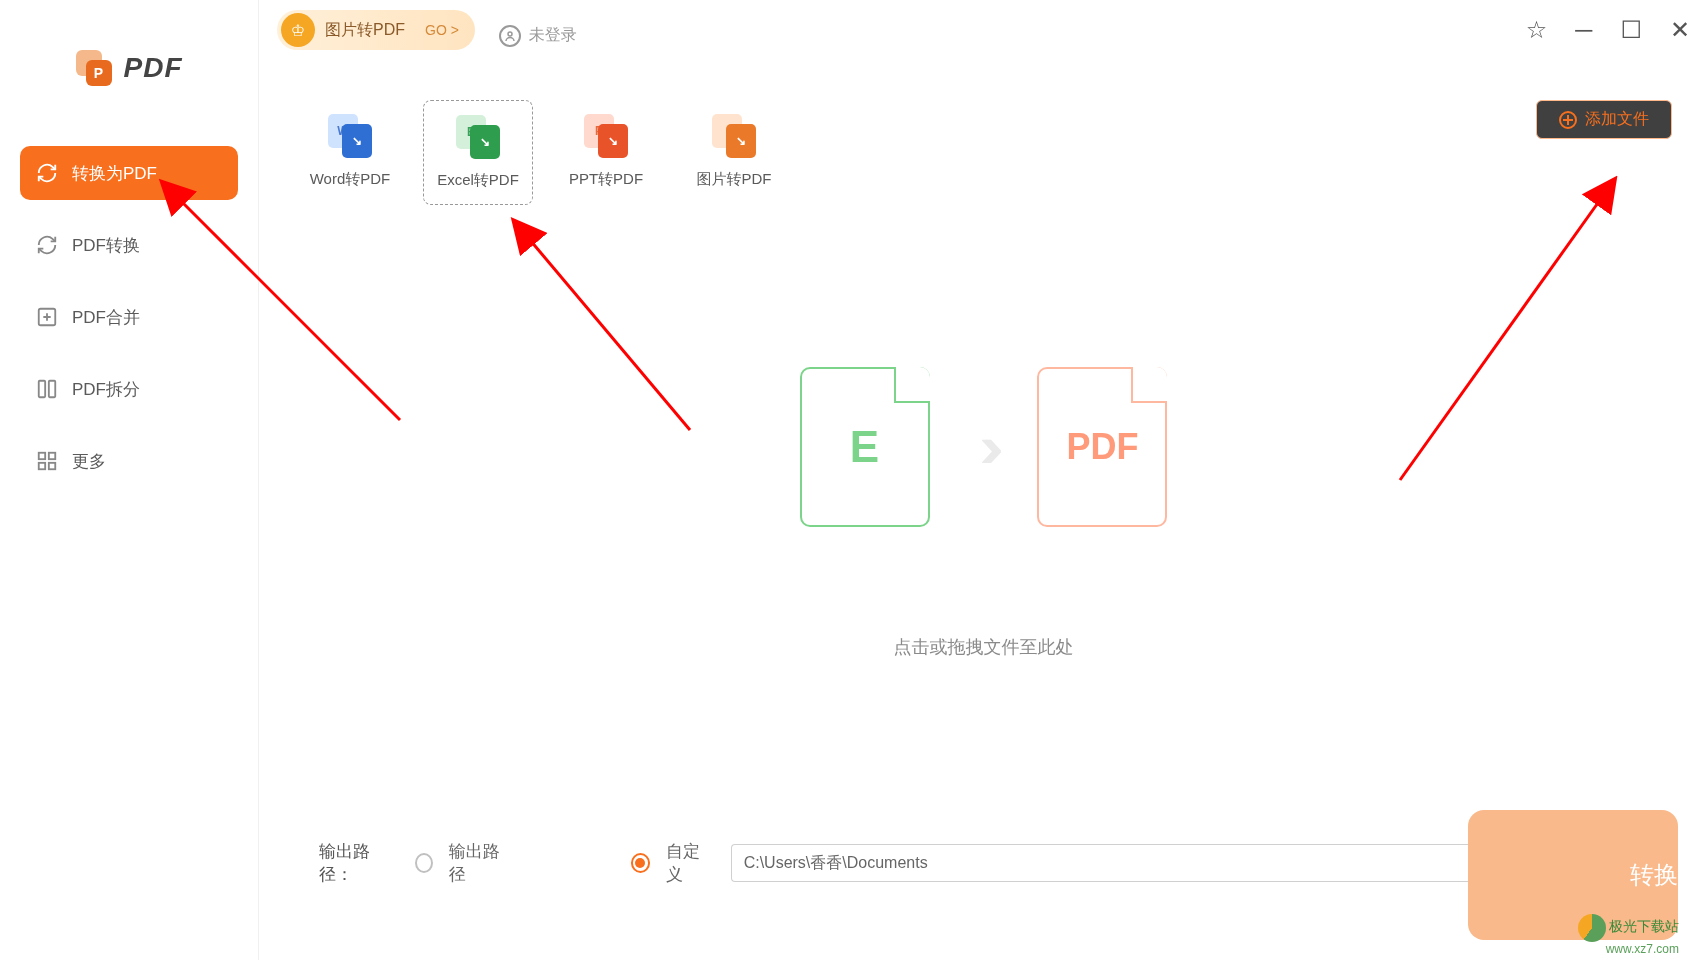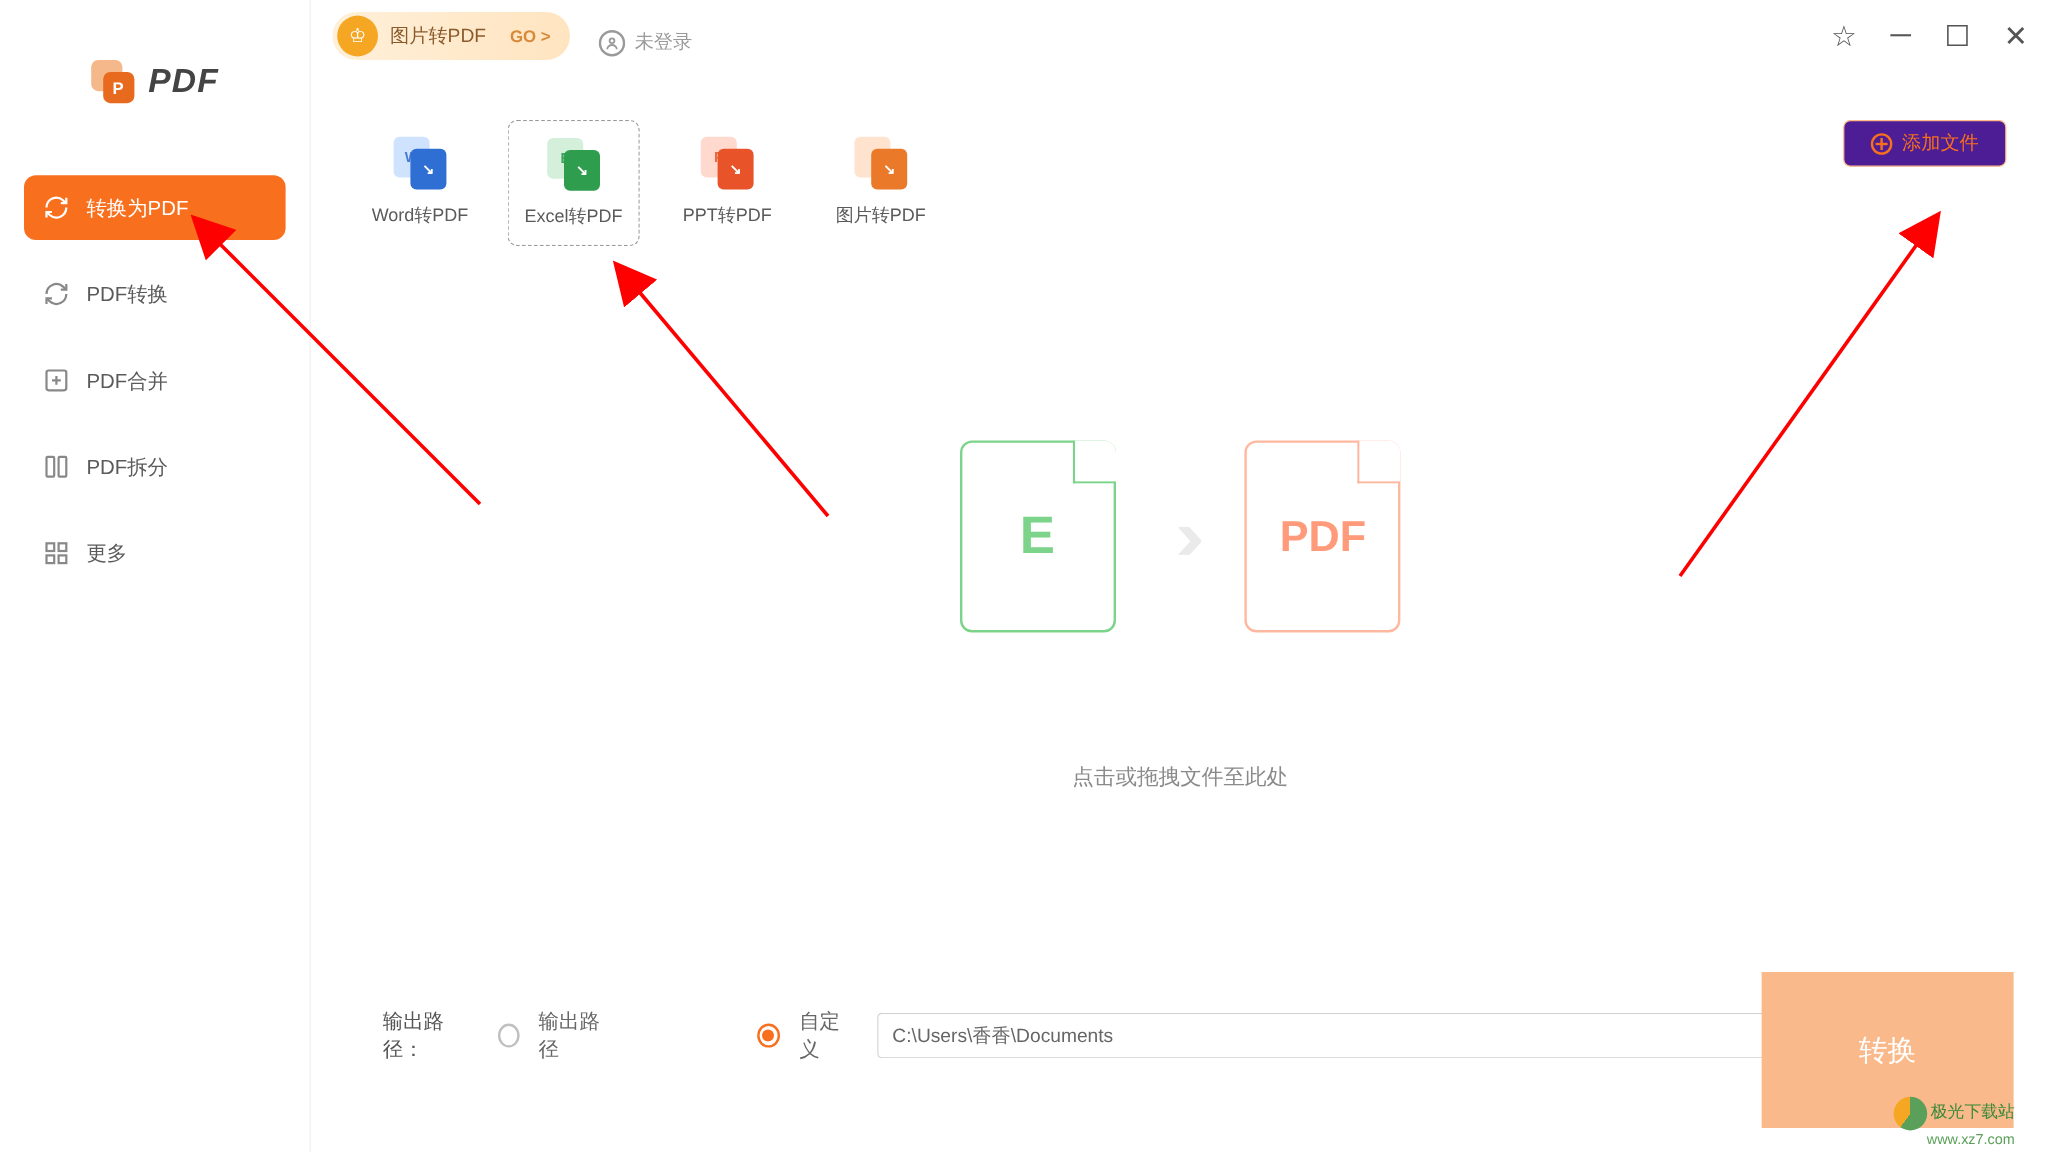--- a/index.html
+++ b/index.html
@@ -16,21 +16,21 @@
 .sidebar-item { display: flex; align-items: center; gap: 14px; height: 54px; padding: 0 16px; border-radius: 10px; font-size: 17px; color: #5a5a5a; cursor: pointer; margin-bottom: 18px; }
 .sidebar-item.active { background: #f86f1d; color: #fff; font-weight: 500; }
 .sidebar-icon { width: 22px; height: 22px; display: flex; align-items: center; justify-content: center; }
 
 
 .main { flex: 1; display: flex; flex-direction: column; background: #fff; border-left: 1px solid #f0f0f0; }
 .topbar { display: flex; align-items: center; height: 60px; padding: 0 18px; position: relative; }
 .vip-badge { display: flex; align-items: center; background: linear-gradient(90deg, #fff0d9, #ffe4c0); border-radius: 30px; height: 40px; padding: 0 16px 0 4px; gap: 10px; cursor: pointer; }
 .vip-crown { width: 34px; height: 34px; border-radius: 50%; background: #f5a623; display: flex; align-items: center; justify-content: center; color: #fff; font-size: 16px; }
 .vip-text { color: #8a5a2a; font-size: 16px; font-weight: 500; }
-.vip-go { color: #d68a3a; font-size: 14px; font-weight: 700; margin-left: 10px; }
+.vip-go { color: #d68a3a; font-size: 14px; font-weight: 400; margin-left: 10px; }
 .login { display: flex; align-items: center; gap: 8px; margin-left: 24px; color: #9a9a9a; font-size: 16px; cursor: pointer; margin-top: 11px; }
 .login-icon { width: 22px; height: 22px; border: 2px solid #9a9a9a; border-radius: 50%; display: flex; align-items: center; justify-content: center; }
 .window-controls { margin-left: auto; display: flex; align-items: center; gap: 28px; color: #555; }
 .window-controls span { cursor: pointer; font-size: 24px; }
 .star-icon { font-size: 26px; color: #555; }
 
 
 .tiles-row { display: flex; align-items: flex-start; padding: 40px 36px 0 36px; gap: 18px; position: relative; }
 .tile { display: flex; flex-direction: column; align-items: center; gap: 12px; width: 110px; padding: 14px 0; border-radius: 8px; cursor: pointer; }
 .tile.selected { border: 1px dashed #999; }
@@ -40,21 +40,21 @@
 .tile-icon .front { bottom: 0; right: 0; }
 .tile-word .back { background: #cfe3ff; color:#4a7bd0; }
 .tile-word .front { background: #2f6fd4; }
 .tile-excel .back { background: #d4f0da; color:#3aa35a; }
 .tile-excel .front { background: #2e9e4e; }
 .tile-ppt .back { background: #ffd9ce; color:#e66a3e; }
 .tile-ppt .front { background: #e8532a; }
 .tile-img .back { background: #ffe3ce; color:#e68a3a; }
 .tile-img .front { background: #ea7a2a; }
 .tile-label { font-size: 15px; color: #5a5a5a; }
-.add-file-btn { margin-left: auto; border: 1px solid #ffb88a; color: #f86f1d; background: #4c1d95; border-radius: 6px; padding: 8px 22px; font-size: 16px; display: flex; align-items: center; gap: 8px; cursor: pointer; }
+.add-file-btn { margin-left: auto; border: 1px solid #ffb88a; color: #f86f1d; background: #404040; border-radius: 6px; padding: 8px 22px; font-size: 16px; display: flex; align-items: center; gap: 8px; cursor: pointer; }
 .plus-icon { width: 18px; height: 18px; border: 2px solid #f86f1d; border-radius: 50%; position: relative; }
 .plus-icon::before, .plus-icon::after { content: ""; position: absolute; background: #f86f1d; }
 .plus-icon::before { width: 10px; height: 2px; top: 6px; left: 2px; }
 .plus-icon::after { width: 2px; height: 10px; top: 2px; left: 6px; }
 
 
 .drop-area { flex: 1; display: flex; flex-direction: column; align-items: center; justify-content: center; gap: 80px; }
 .drop-graphic { display: flex; align-items: center; gap: 50px; }
 .doc-shape { width: 130px; height: 160px; border: 2px solid; border-radius: 10px; position: relative; display: flex; align-items: center; justify-content: center; font-size: 44px; font-weight: bold; }
 .doc-shape .fold { position: absolute; top: -2px; right: -2px; width: 36px; height: 36px; border-left: 2px solid; border-bottom: 2px solid; background: #fff; border-top-right-radius: 10px; }
@@ -69,21 +69,21 @@
 .footer { height: 140px; display: flex; align-items: flex-start; padding: 20px 36px 30px 60px; position: relative; }
 .output-section { display: flex; flex-direction: row; gap: 20px; }
 .output-row { display: flex; align-items: center; gap: 16px; }
 .output-label { color: #555; font-size: 17px; width: 90px; }
 .radio { width: 20px; height: 20px; border: 2px solid #c0c0c0; border-radius: 50%; display: inline-flex; align-items: center; justify-content: center; cursor: pointer; }
 .radio.checked { border-color: #f86f1d; }
 .radio.checked::after { content: ""; width: 10px; height: 10px; background: #f86f1d; border-radius: 50%; }
 .radio-label { color: #666; font-size: 17px; }
 .path-input { width: 900px; height: 38px; border: 1px solid #d0d0d0; border-radius: 4px 0 0 4px; padding: 0 12px; font-size: 16px; color: #666; border-right: none; outline: none; }
 .browse-btn { height: 38px; background: #6a6a6a; color: #fff; border: none; padding: 0 18px; font-size: 16px; border-radius: 0 4px 4px 0; cursor: pointer; }
-.convert-btn { position: absolute; right: 30px; bottom: 20px; width: 210px; height: 130px; background: #f9b98a; color: #fff; border: none; border-radius: 0; font-size: 24px; cursor: pointer; }
+.convert-btn { position: absolute; right: 30px; bottom: 20px; width: 210px; height: 130px; background: #f9b98a; color: #fff; border: none; border-radius: 16px; font-size: 24px; cursor: pointer; text-align: right; }
 
 
 .watermark { position: absolute; right: 29px; bottom: 4px; font-size: 12px; color: #5aa05a; text-align: right; }
 .watermark .wl { color:#3a8a3a; font-size:14px; font-weight:500;}
 .watermark .wlogo { width:28px; height:28px; display:inline-block; vertical-align:middle; background: conic-gradient(#5aa05a 0 60%, #f5a623 60% 100%); border-radius:50%;}
 
 
 .arrow-svg { position: absolute; top: 0; left: 0; pointer-events: none; }
 </style>
 </head>

